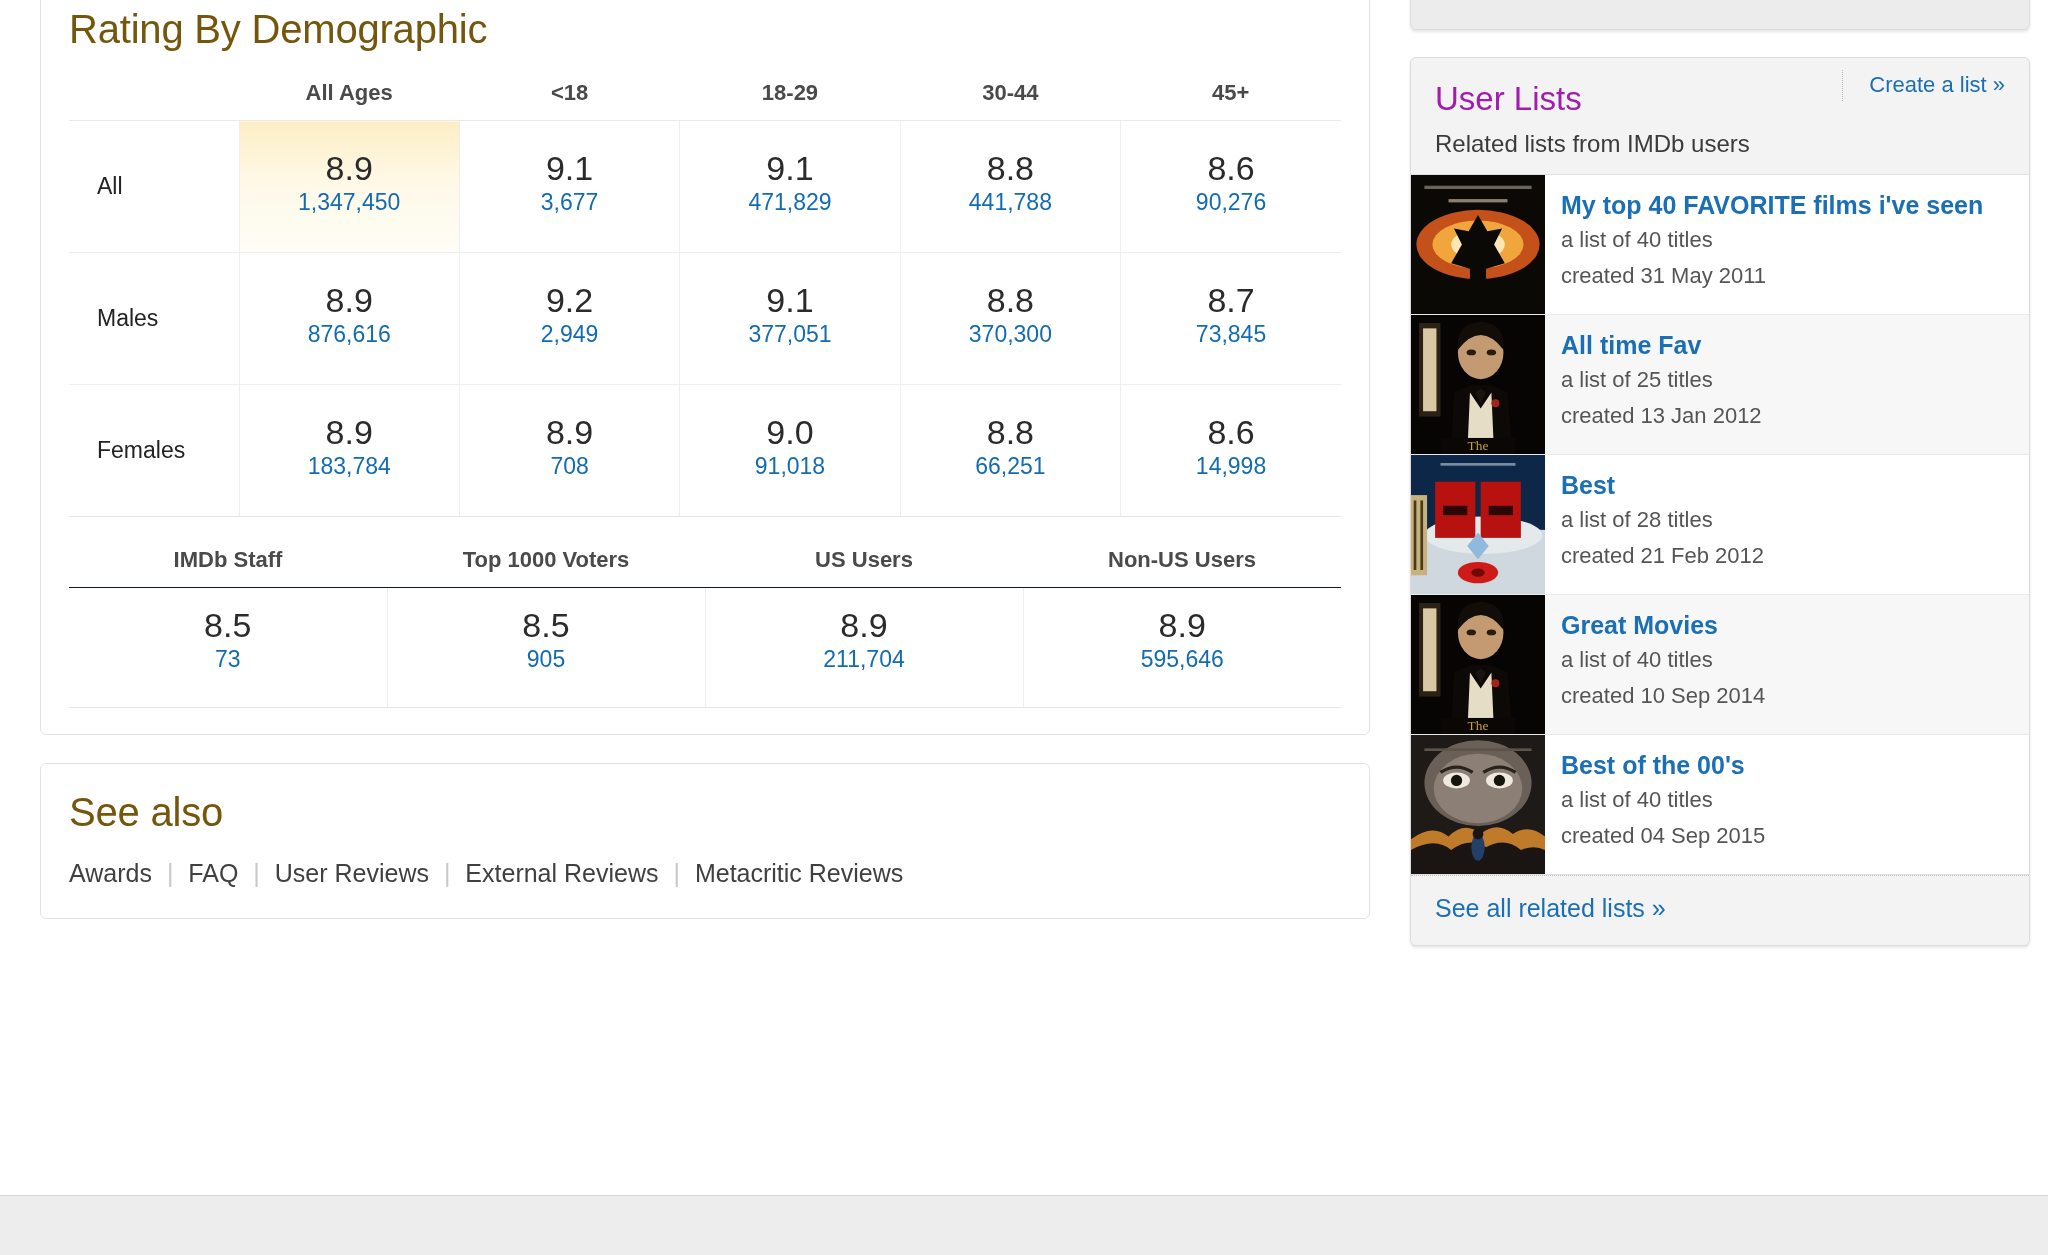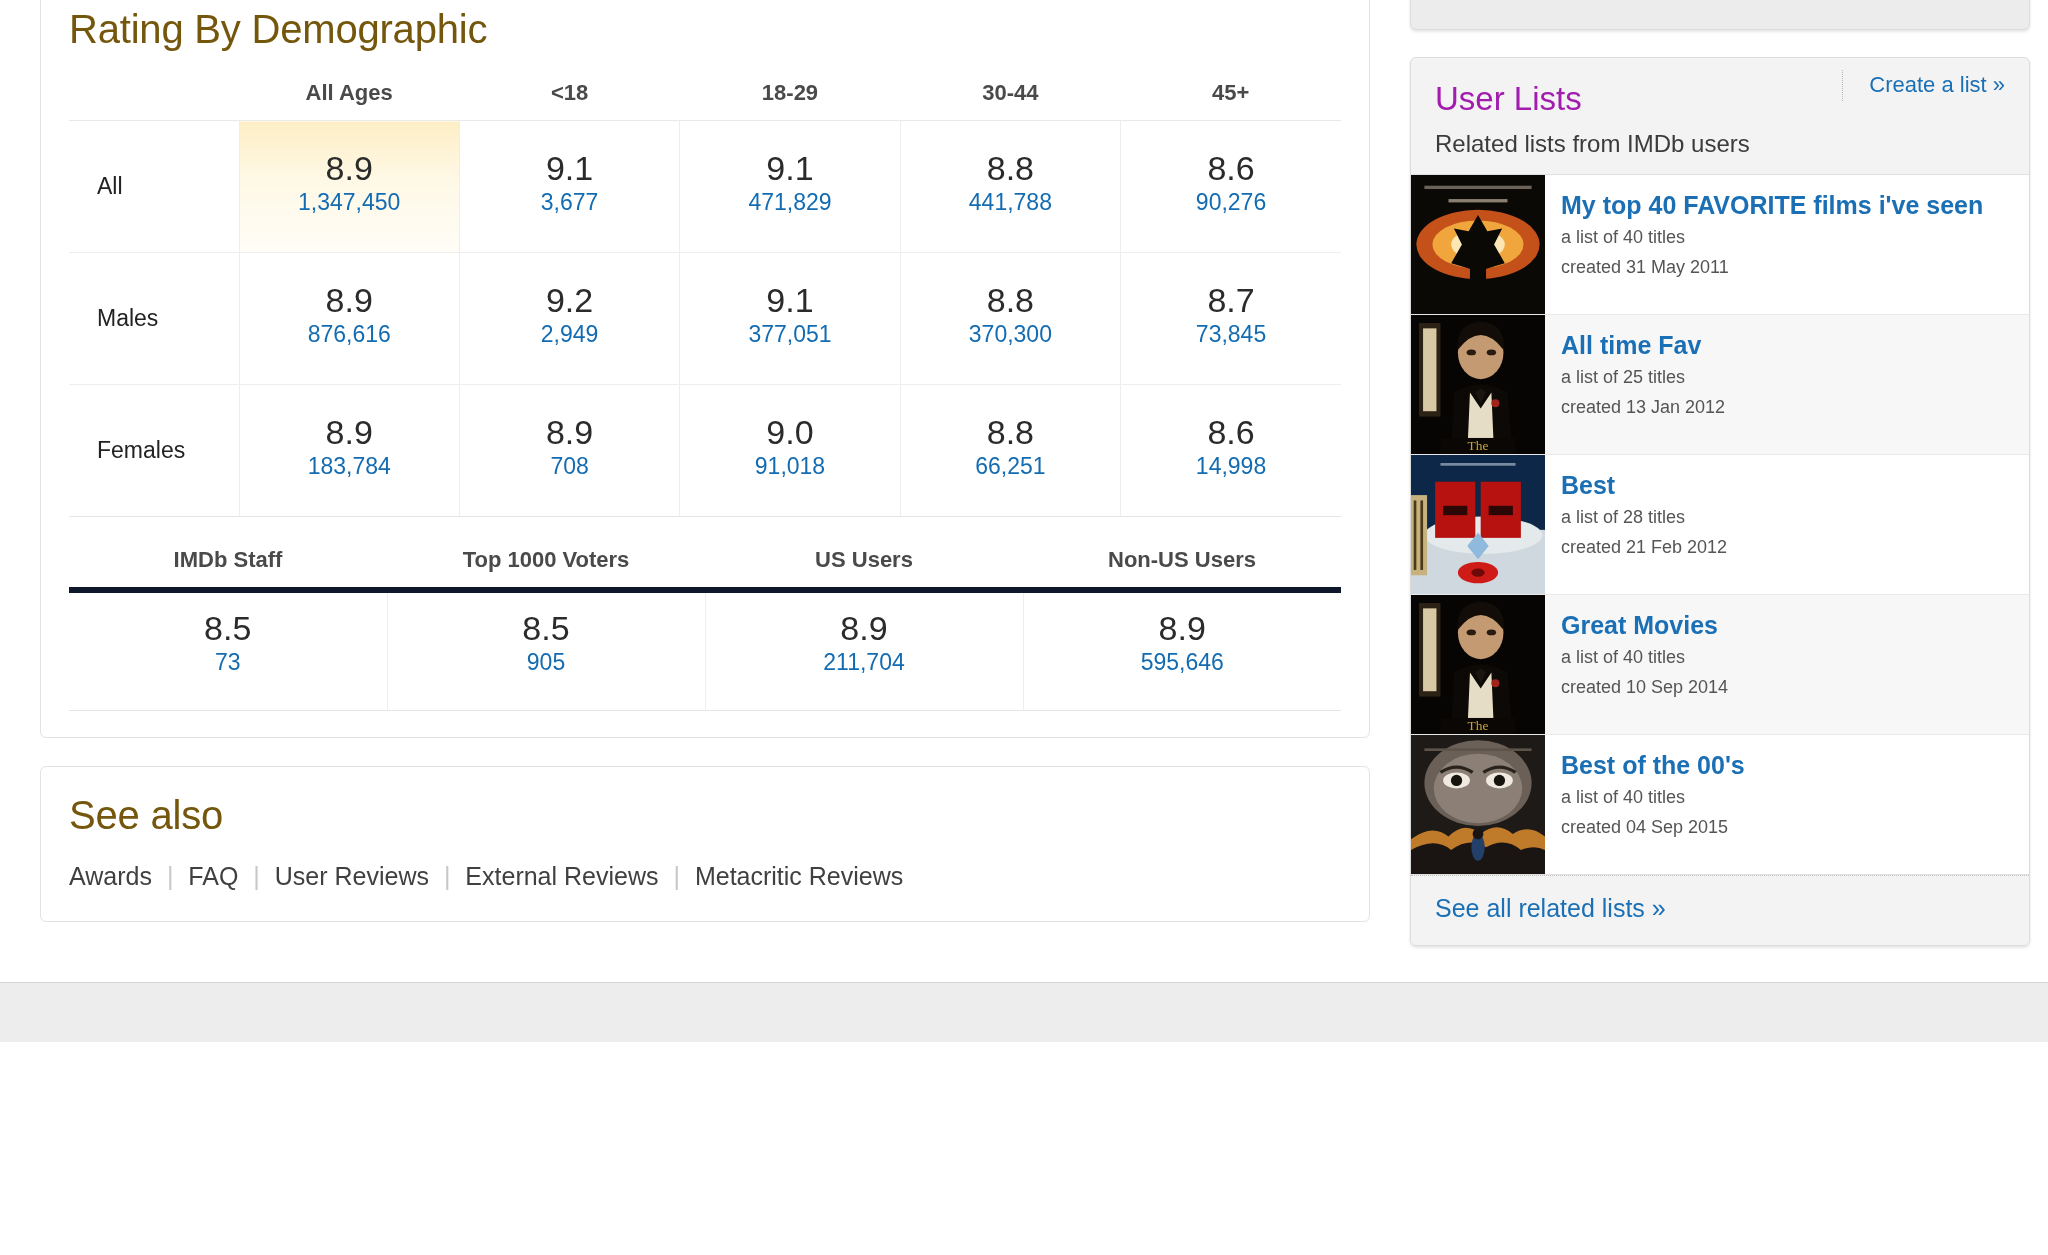--- a/index.html
+++ b/index.html
@@ -5,21 +5,21 @@
   * { box-sizing: border-box; }
   html, body {
     margin: 0; padding: 0;
     width: 2048px; height: 1255px;
     background: #ffffff;
     font-family: "Liberation Sans", sans-serif;
     overflow: hidden;
   }
   .page {
     position: relative;
-    width: 2048px; height: 1042px;
+    width: 2048px; height: 1255px;
     background: #ffffff;
   }
 
   
   .card {
     background: #ffffff;
     border: 1px solid #e3e3e3;
     border-radius: 6px;
   }
 
@@ -98,21 +98,21 @@
     border-collapse: collapse;
     table-layout: fixed;
     margin-top: 30px;
   }
   table.sources th {
     font-size: 22px;
     font-weight: bold;
     color: #4a4a4a;
     padding: 0 0 14px 0;
     text-align: center;
-    border-bottom: 6px solid #0f172a;
+    border-bottom: 1px solid #0f172a;
   }
   table.sources td {
     text-align: center;
     vertical-align: middle;
     height: 120px;
     border-left: 1px solid #eeeeee;
     border-bottom: 1px solid #e5e5e5;
     padding: 6px 0 22px 0;
   }
   table.sources td:first-child { border-left: none; }
@@ -211,21 +211,21 @@
   }
   .list-title {
     font-size: 25px;
     font-weight: bold;
     color: #1a6fb5;
     text-decoration: none;
     display: block;
     line-height: 1.12;
   }
   .list-sub {
-    font-size: 18px;
+    font-size: 22px;
     color: #555555;
     line-height: 1.3;
     margin-top: 7px;
   }
   .lists-foot {
     padding: 18px 24px 22px 24px;
     border-top: 1px dotted #c3c3c3;
     background: #f3f3f3;
   }
   .lists-foot a {

